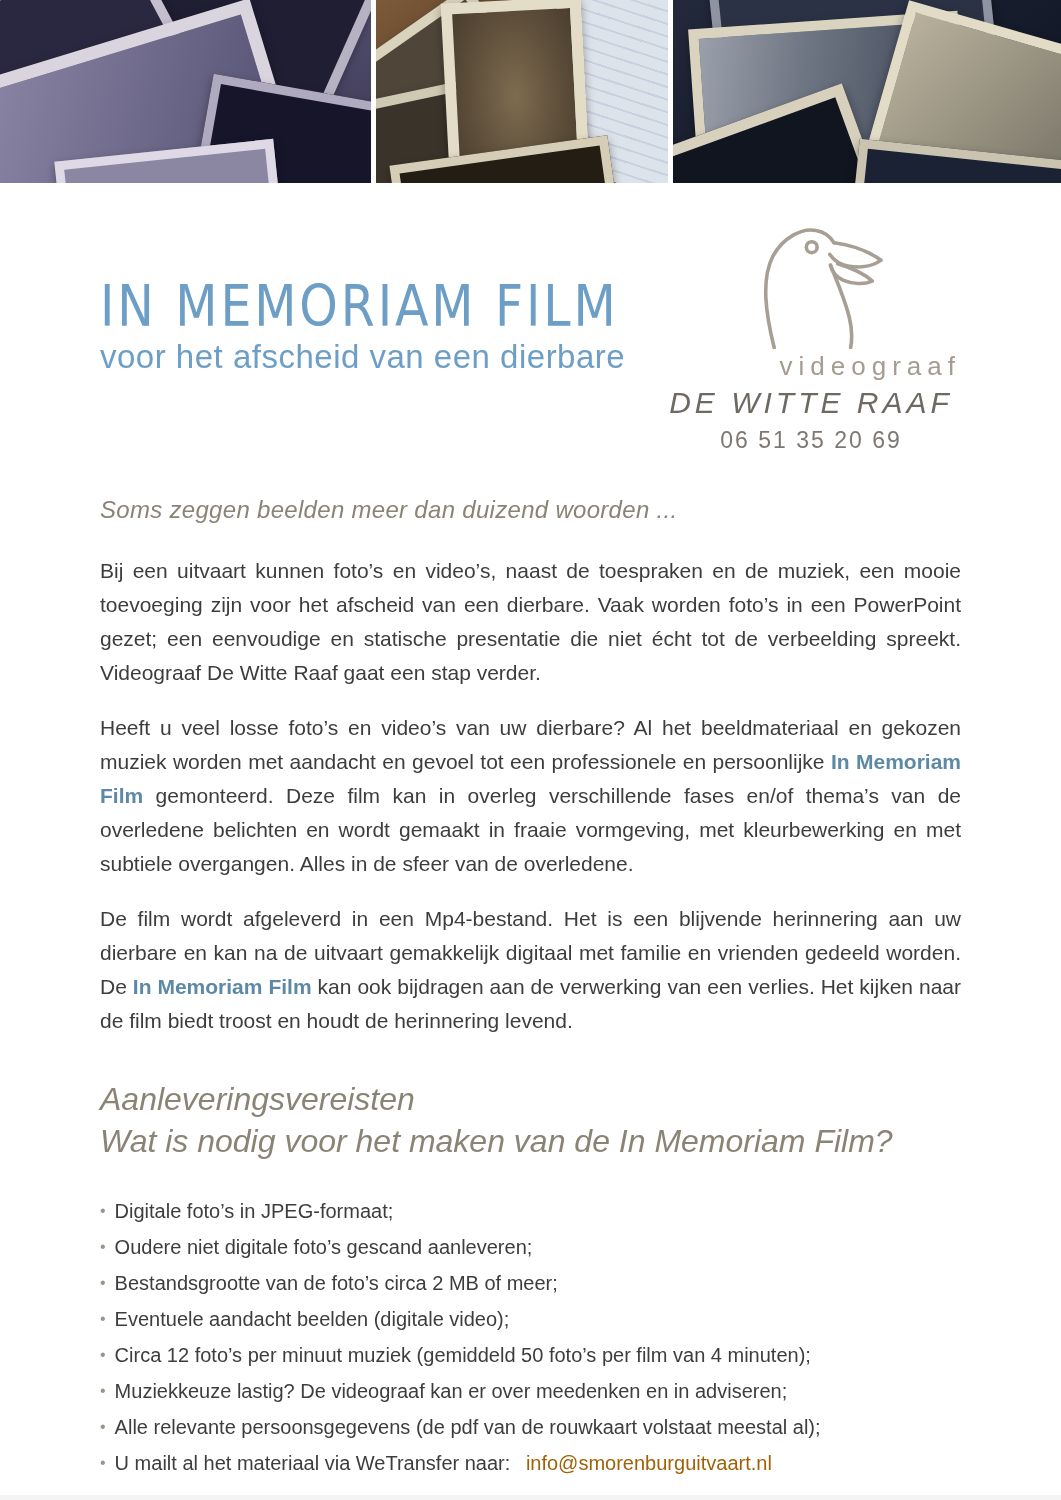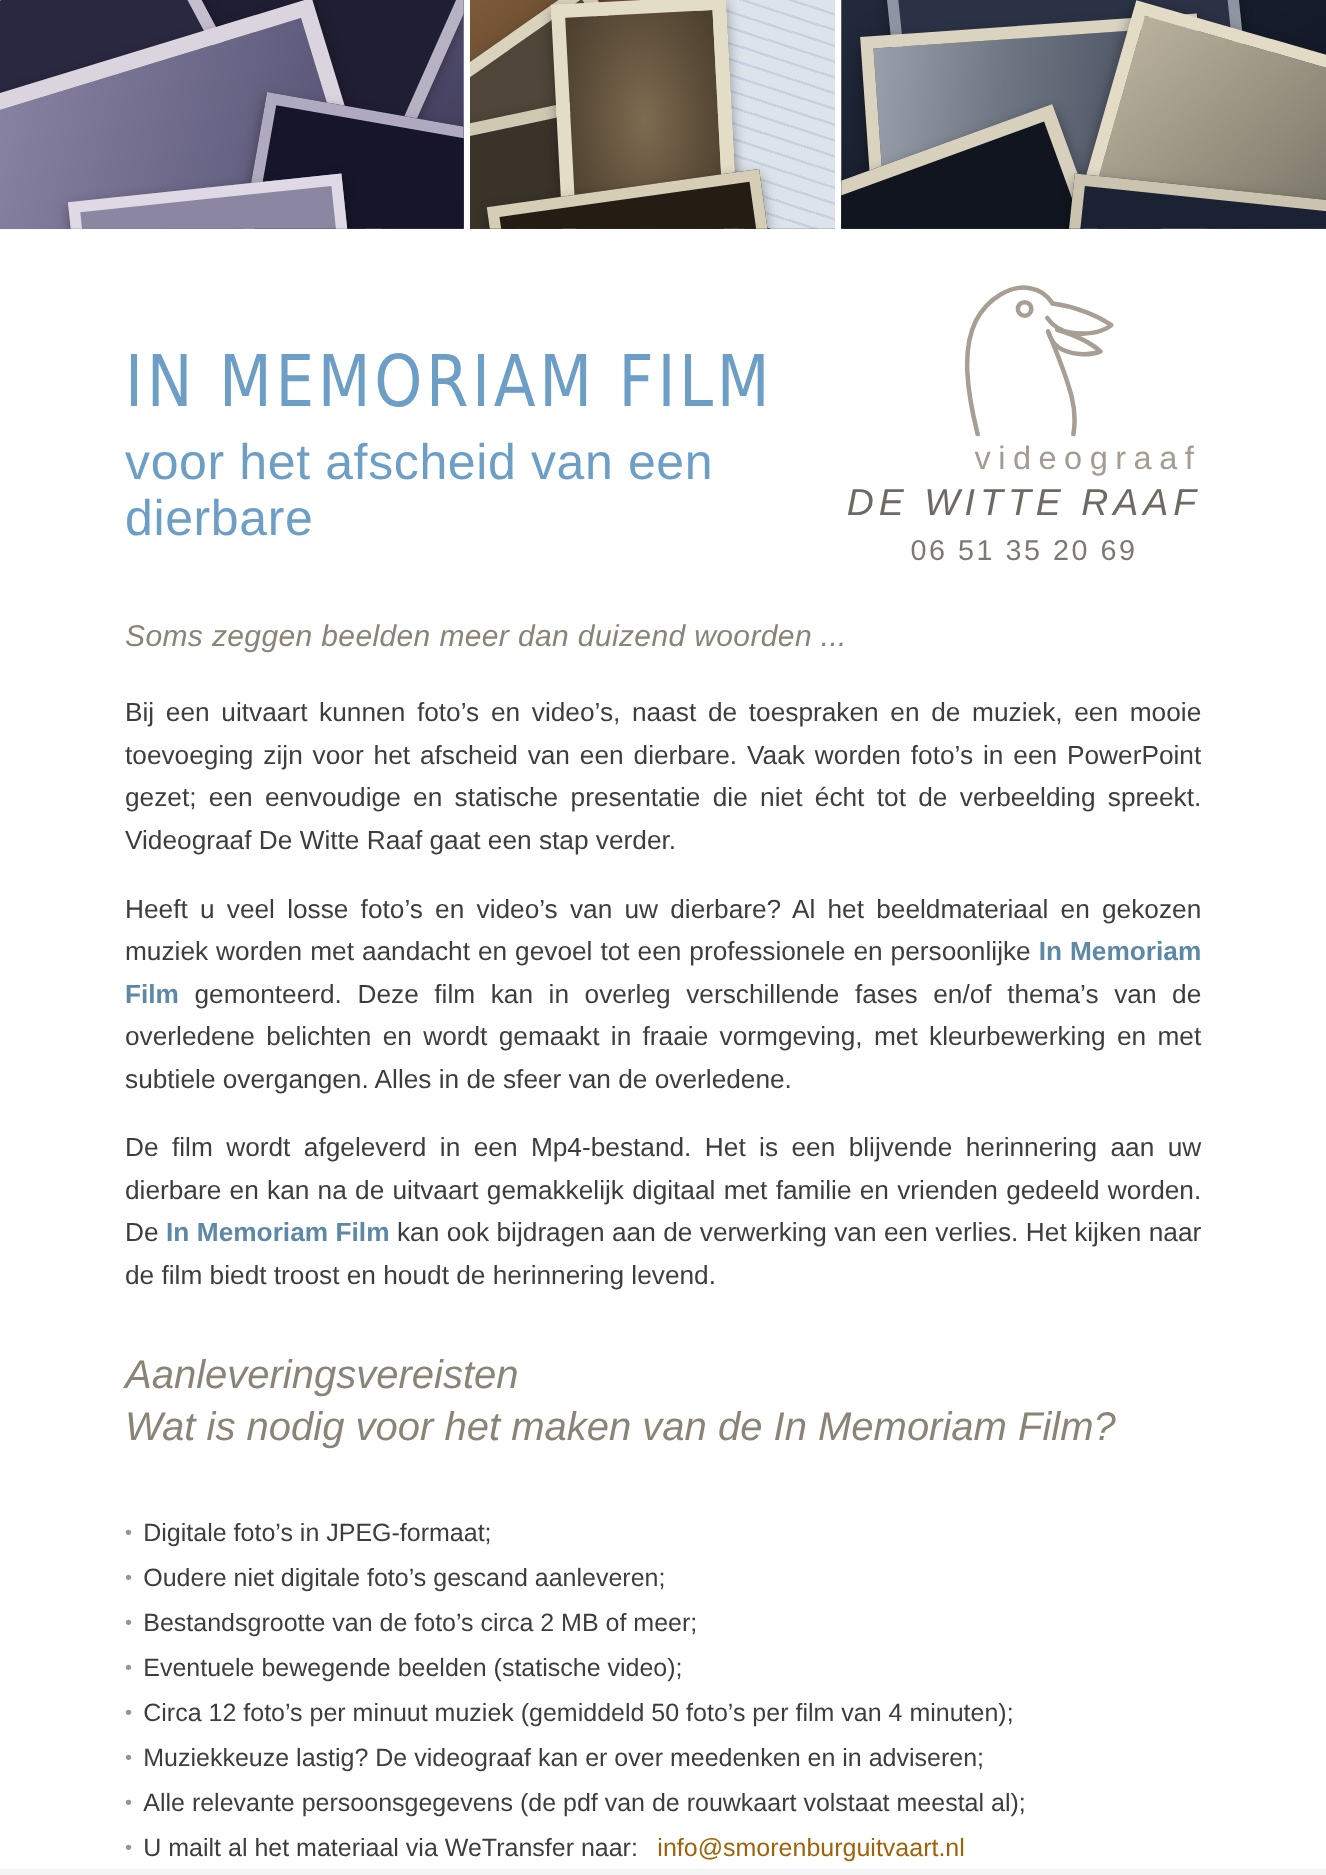--- a/index.html
+++ b/index.html
@@ -31,35 +31,35 @@
   .pr3 { top:30px; right:-60px; width:240px; height:170px; transform:rotate(16deg);
     background:linear-gradient(120deg,#b9b19c,#6d6a5e); border:10px solid #e2dbc6; }
   .pr4 { top:120px; left:-40px; width:240px; height:140px; transform:rotate(-20deg); background:#10151f; border:11px solid #d6d0bd; }
   .pr5 { top:150px; left:180px; width:220px; height:120px; transform:rotate(6deg); background:#1a2233; border:9px solid #c9c3b0; }
 
   
   .header { display:flex; padding:0 100px; margin-top:28px; }
   .title-block { padding-top:62px; }
   .page-title { font-family:"DejaVu Sans", sans-serif; font-weight:400; font-size:51px;
     color:#6d9ec6; letter-spacing:3px; transform:scale(.96,1.12); transform-origin:left top; white-space:nowrap; }
-  .page-subtitle { font-size:40px; color:#6d9ec6; margin-top:16px; letter-spacing:.5px; }
+  .page-subtitle { font-size:33px; color:#6d9ec6; margin-top:6px; letter-spacing:.5px; }
   .logo-block { margin-left:auto; width:300px; text-align:center; padding-top:8px; }
   .logo-block svg { display:block; margin:0 auto; }
   .logo-label { font-size:26px; color:#a49b91; letter-spacing:6px; margin-top:2px;text-align:right; }
   .logo-brand { font-size:30px; color:#6e6963; letter-spacing:4px; margin-top:4px; white-space:nowrap;font-style:italic; }
   .logo-phone { font-size:23px; color:#7d7873; letter-spacing:2px; margin-top:7px; }
 
   
   .content { padding:0 100px; }
   .tagline { font-style:italic; font-size:24px; color:#8a8477; margin-top:42px; letter-spacing:.3px; }
   .body-p { font-size:21px; line-height:34px; color:#3d3d3d; text-align:justify; margin-top:21px; }
   .body-p.first { margin-top:30px; }
   .hl { color:#5d89a6; font-weight:bold; }
   .section-heading { font-style:italic; font-weight:400; font-size:32px; color:#8a8477; margin-top:40px; line-height:42px; }
-  .bullets { list-style:none; margin-top:48px; }
+  .bullets { list-style:none; margin-top:32px; }
   .bullets li { font-size:20px; color:#3d3d3d; line-height:34px; padding-left:0; }
   .dot { color:#9b9488; font-size:16px; margin-right:9px; position:relative; top:-2px; }
   .email-link { color:#a16207; text-decoration:none; margin-left:10px; }
   .bottom-strip { position:absolute; bottom:0; left:0; width:100%; height:5px; background:#f4f4f5; }
 </style>
 </head>
 <body>
 
 <div class="page">
 
@@ -119,21 +119,21 @@
 
     <h2 class="section-heading">
       <div>Aanleveringsvereisten</div>
       <div>Wat is nodig voor het maken van de In Memoriam Film?</div>
     </h2>
 
     <ul class="bullets">
       <li><span class="dot">•</span><span>Digitale foto’s in JPEG-formaat;</span></li>
       <li><span class="dot">•</span><span>Oudere niet digitale foto’s gescand aanleveren;</span></li>
       <li><span class="dot">•</span><span>Bestandsgrootte van de foto’s circa 2 MB of meer;</span></li>
-      <li><span class="dot">•</span><span>Eventuele bewegende beelden (statische video);</span></li>
+      <li><span class="dot">•</span><span>Eventuele aandacht beelden (digitale video);</span></li>
       <li><span class="dot">•</span><span>Circa 12 foto’s per minuut muziek (gemiddeld 50 foto’s per film van 4 minuten);</span></li>
       <li><span class="dot">•</span><span>Muziekkeuze lastig? De videograaf kan er over meedenken en in adviseren;</span></li>
       <li><span class="dot">•</span><span>Alle relevante persoonsgegevens (de pdf van de rouwkaart volstaat meestal al);</span></li>
       <li><span class="dot">•</span><span>U mailt al het materiaal via WeTransfer naar: </span><a class="email-link">info@smorenburguitvaart.nl</a></li>
     </ul>
   </div>
 
   <div class="bottom-strip"></div>
 </div>
 

